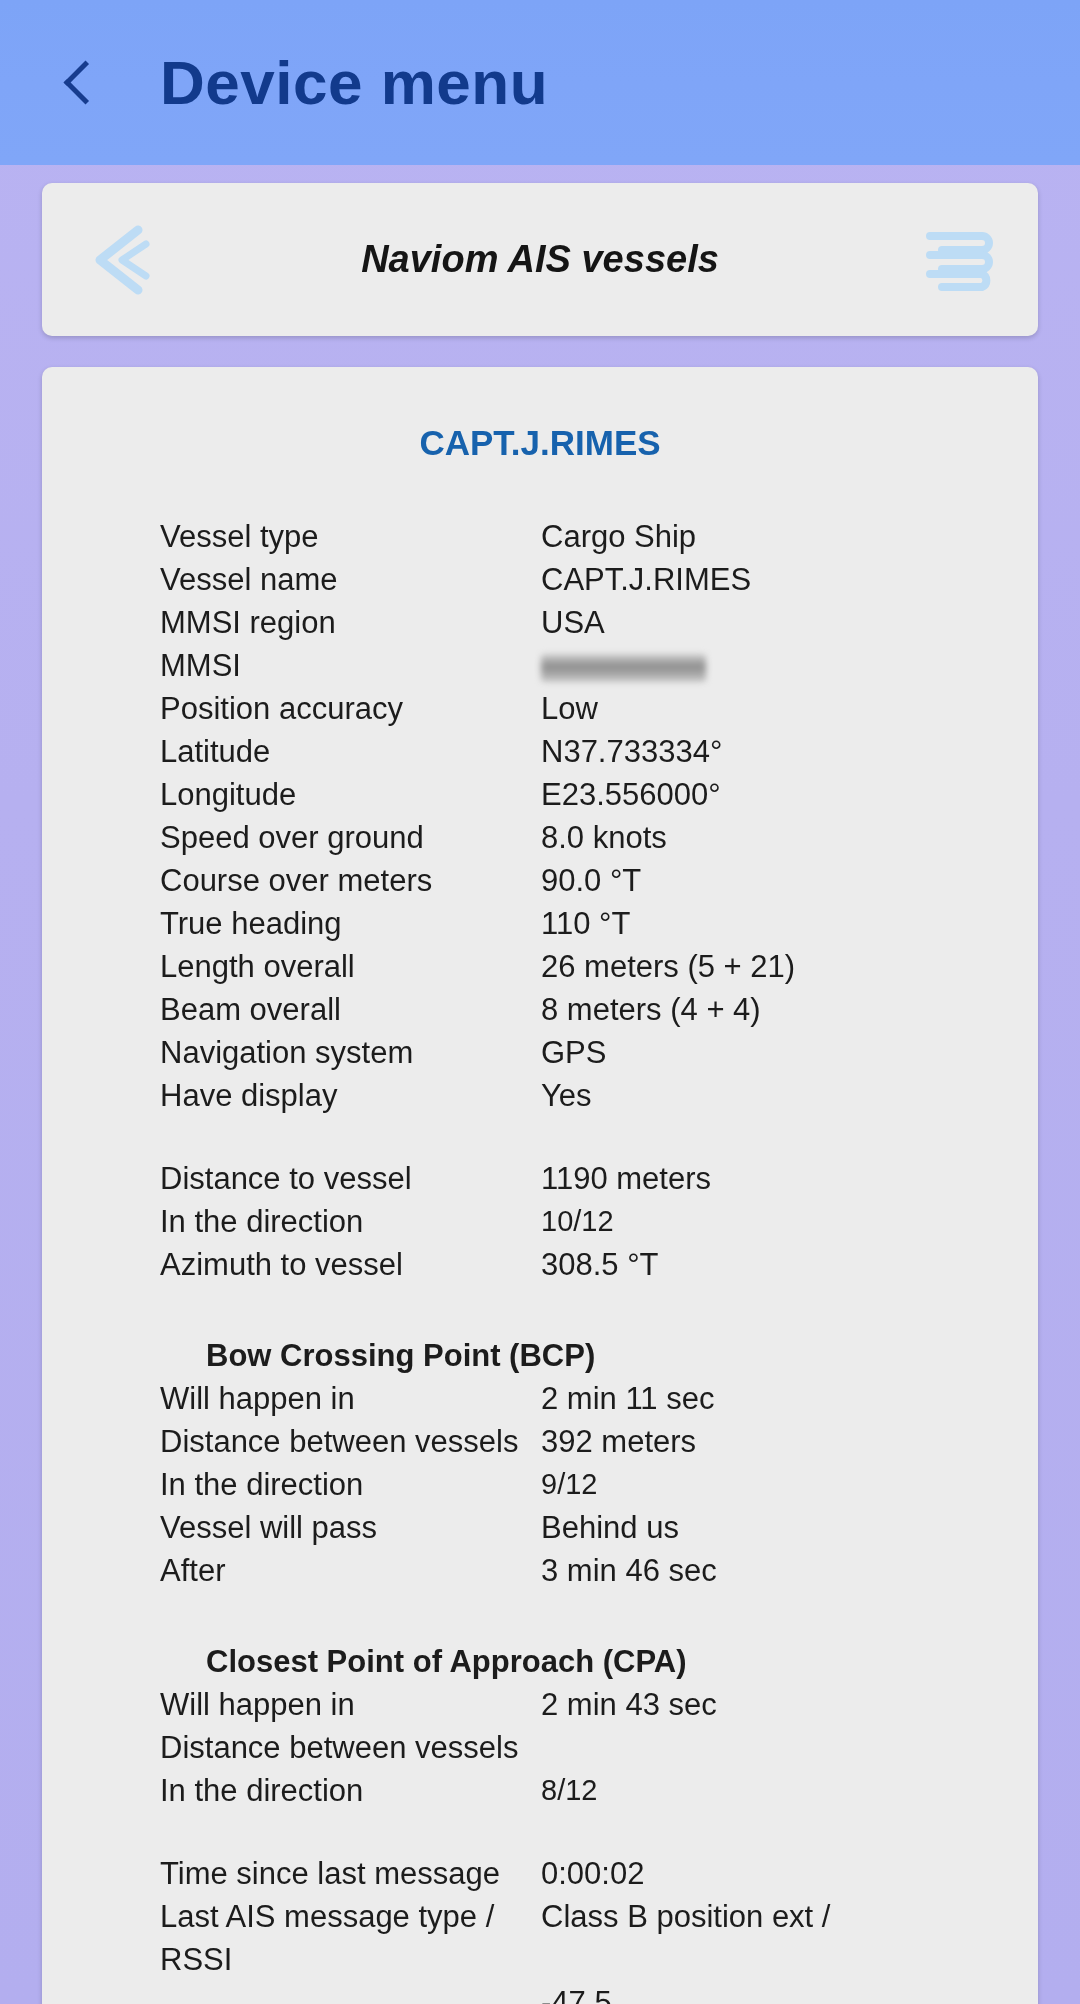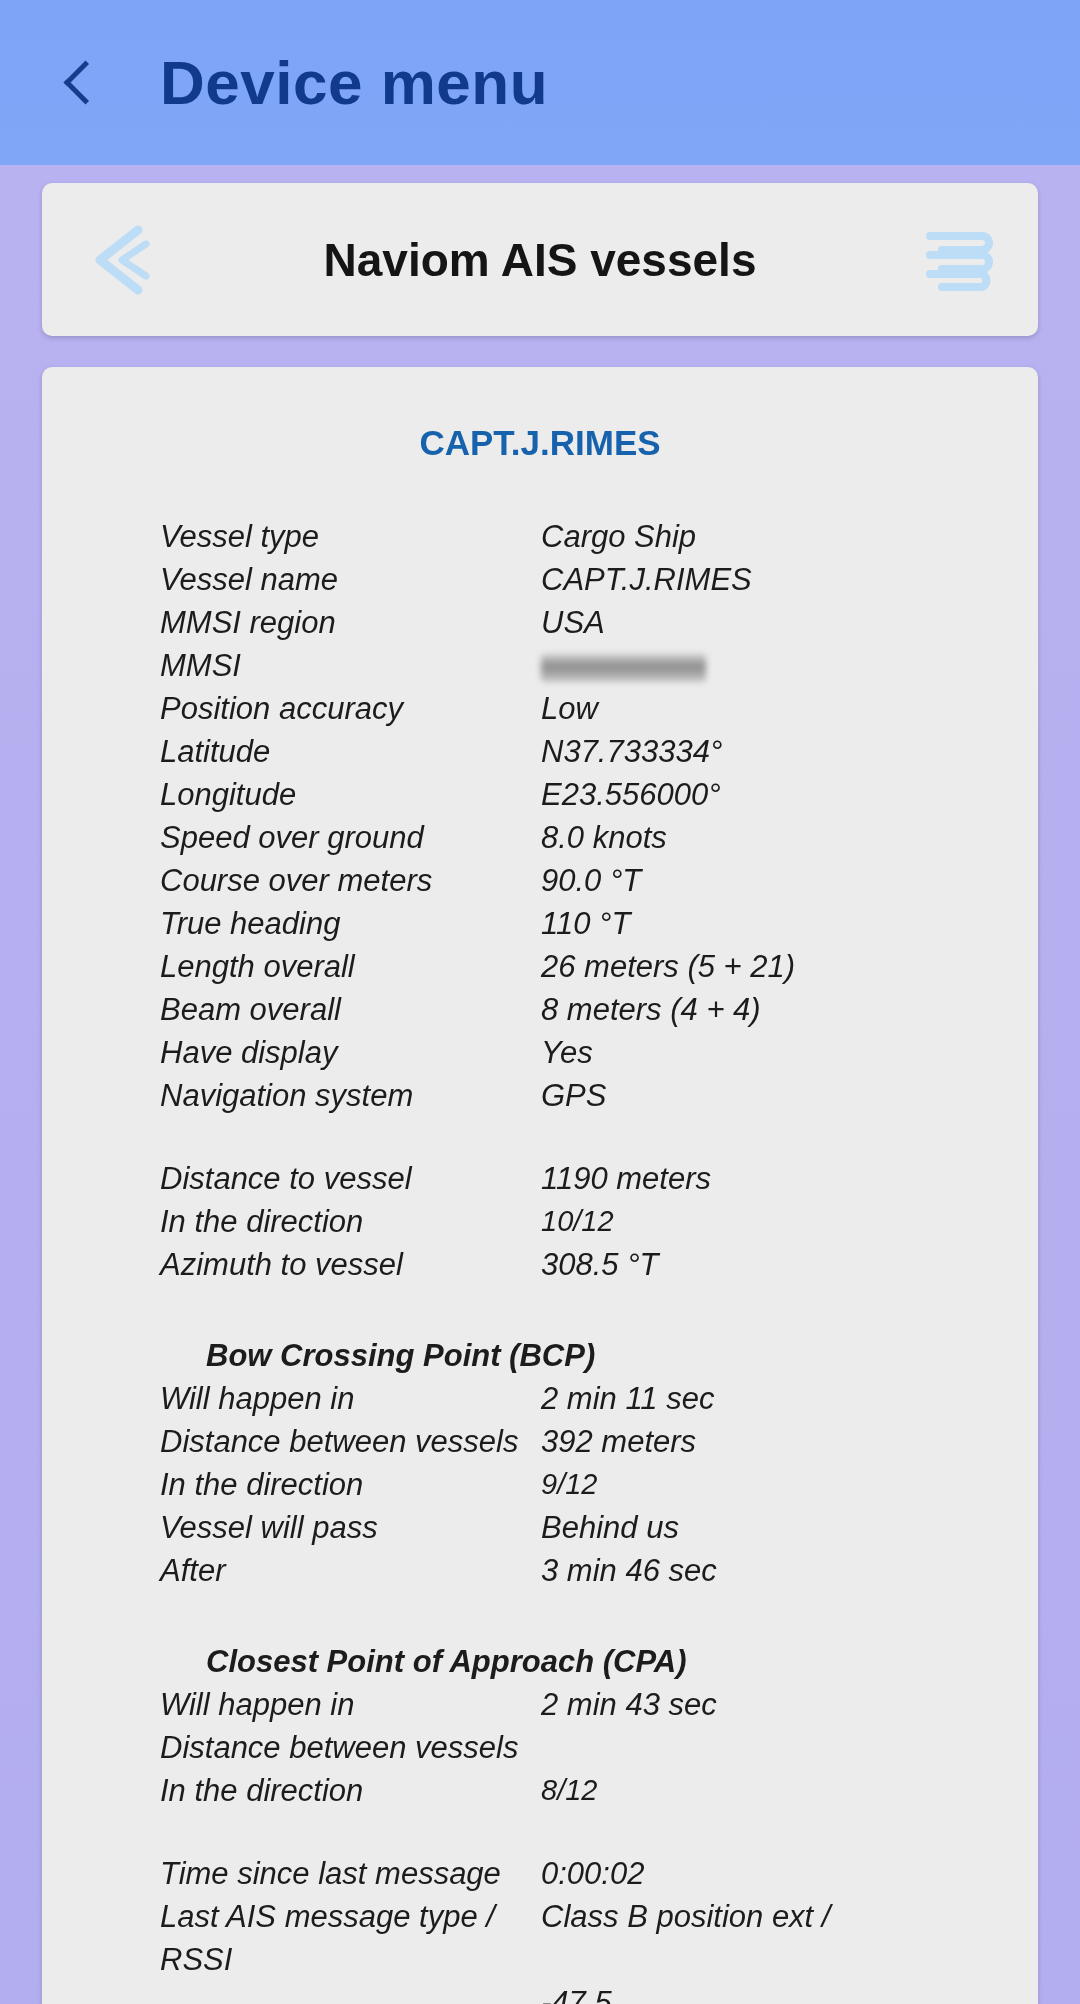--- a/index.html
+++ b/index.html
@@ -69,23 +69,24 @@
     top: 50%;
     transform: translateY(-50%);
     width: 70px;
     height: 76px;
     cursor: pointer;
   }
   .hc-back svg { display: block; }
   .hc-title {
     width: 100%;
     text-align: center;
-    font-size: 46px;
+    font-size: 38px;
     font-weight: bold;
     color: #151515;
+    font-style: italic;
   }
   .hc-menu {
     position: absolute;
     right: 40px;
     top: 50%;
     transform: translateY(-50%);
     width: 76px;
     height: 66px;
     cursor: pointer;
   }
@@ -99,21 +100,21 @@
   }
   .vessel-name {
     text-align: center;
     color: #1762ad;
     font-weight: bold;
     font-size: 35px;
     padding-top: 56px;
     padding-bottom: 52px;
   }
 
-  .rows { padding: 0 0 0 0; font-style: italic; }
+  .rows { padding: 0 0 0 0; }
   .row {
     display: flex;
     font-size: 31px;
     color: #1c1c1c;
     line-height: 43px;
     padding-left: 118px;
   }
   .row .k { width: 381px; flex: 0 0 381px; }
   .row .v { flex: 1 1 auto; }
   .row.section-head {
@@ -206,27 +207,27 @@
       </div>
     <div class="row">
         <span class="k">Length overall</span>
         <span class="v">26 meters (5 + 21)</span>
       </div>
     <div class="row">
         <span class="k">Beam overall</span>
         <span class="v">8 meters (4 + 4)</span>
       </div>
     <div class="row">
+        <span class="k">Navigation system</span>
+        <span class="v">GPS</span>
+      </div>
+    <div class="row">
         <span class="k">Have display</span>
         <span class="v">Yes</span>
       </div>
-    <div class="row">
-        <span class="k">Navigation system</span>
-        <span class="v">GPS</span>
-      </div>
   </div>
 
   <div class="spacer"></div>
 
   <div class="rows">
     <div class="row">
         <span class="k">Distance to vessel</span>
         <span class="v">1190 meters</span>
       </div>
     <div class="row">

